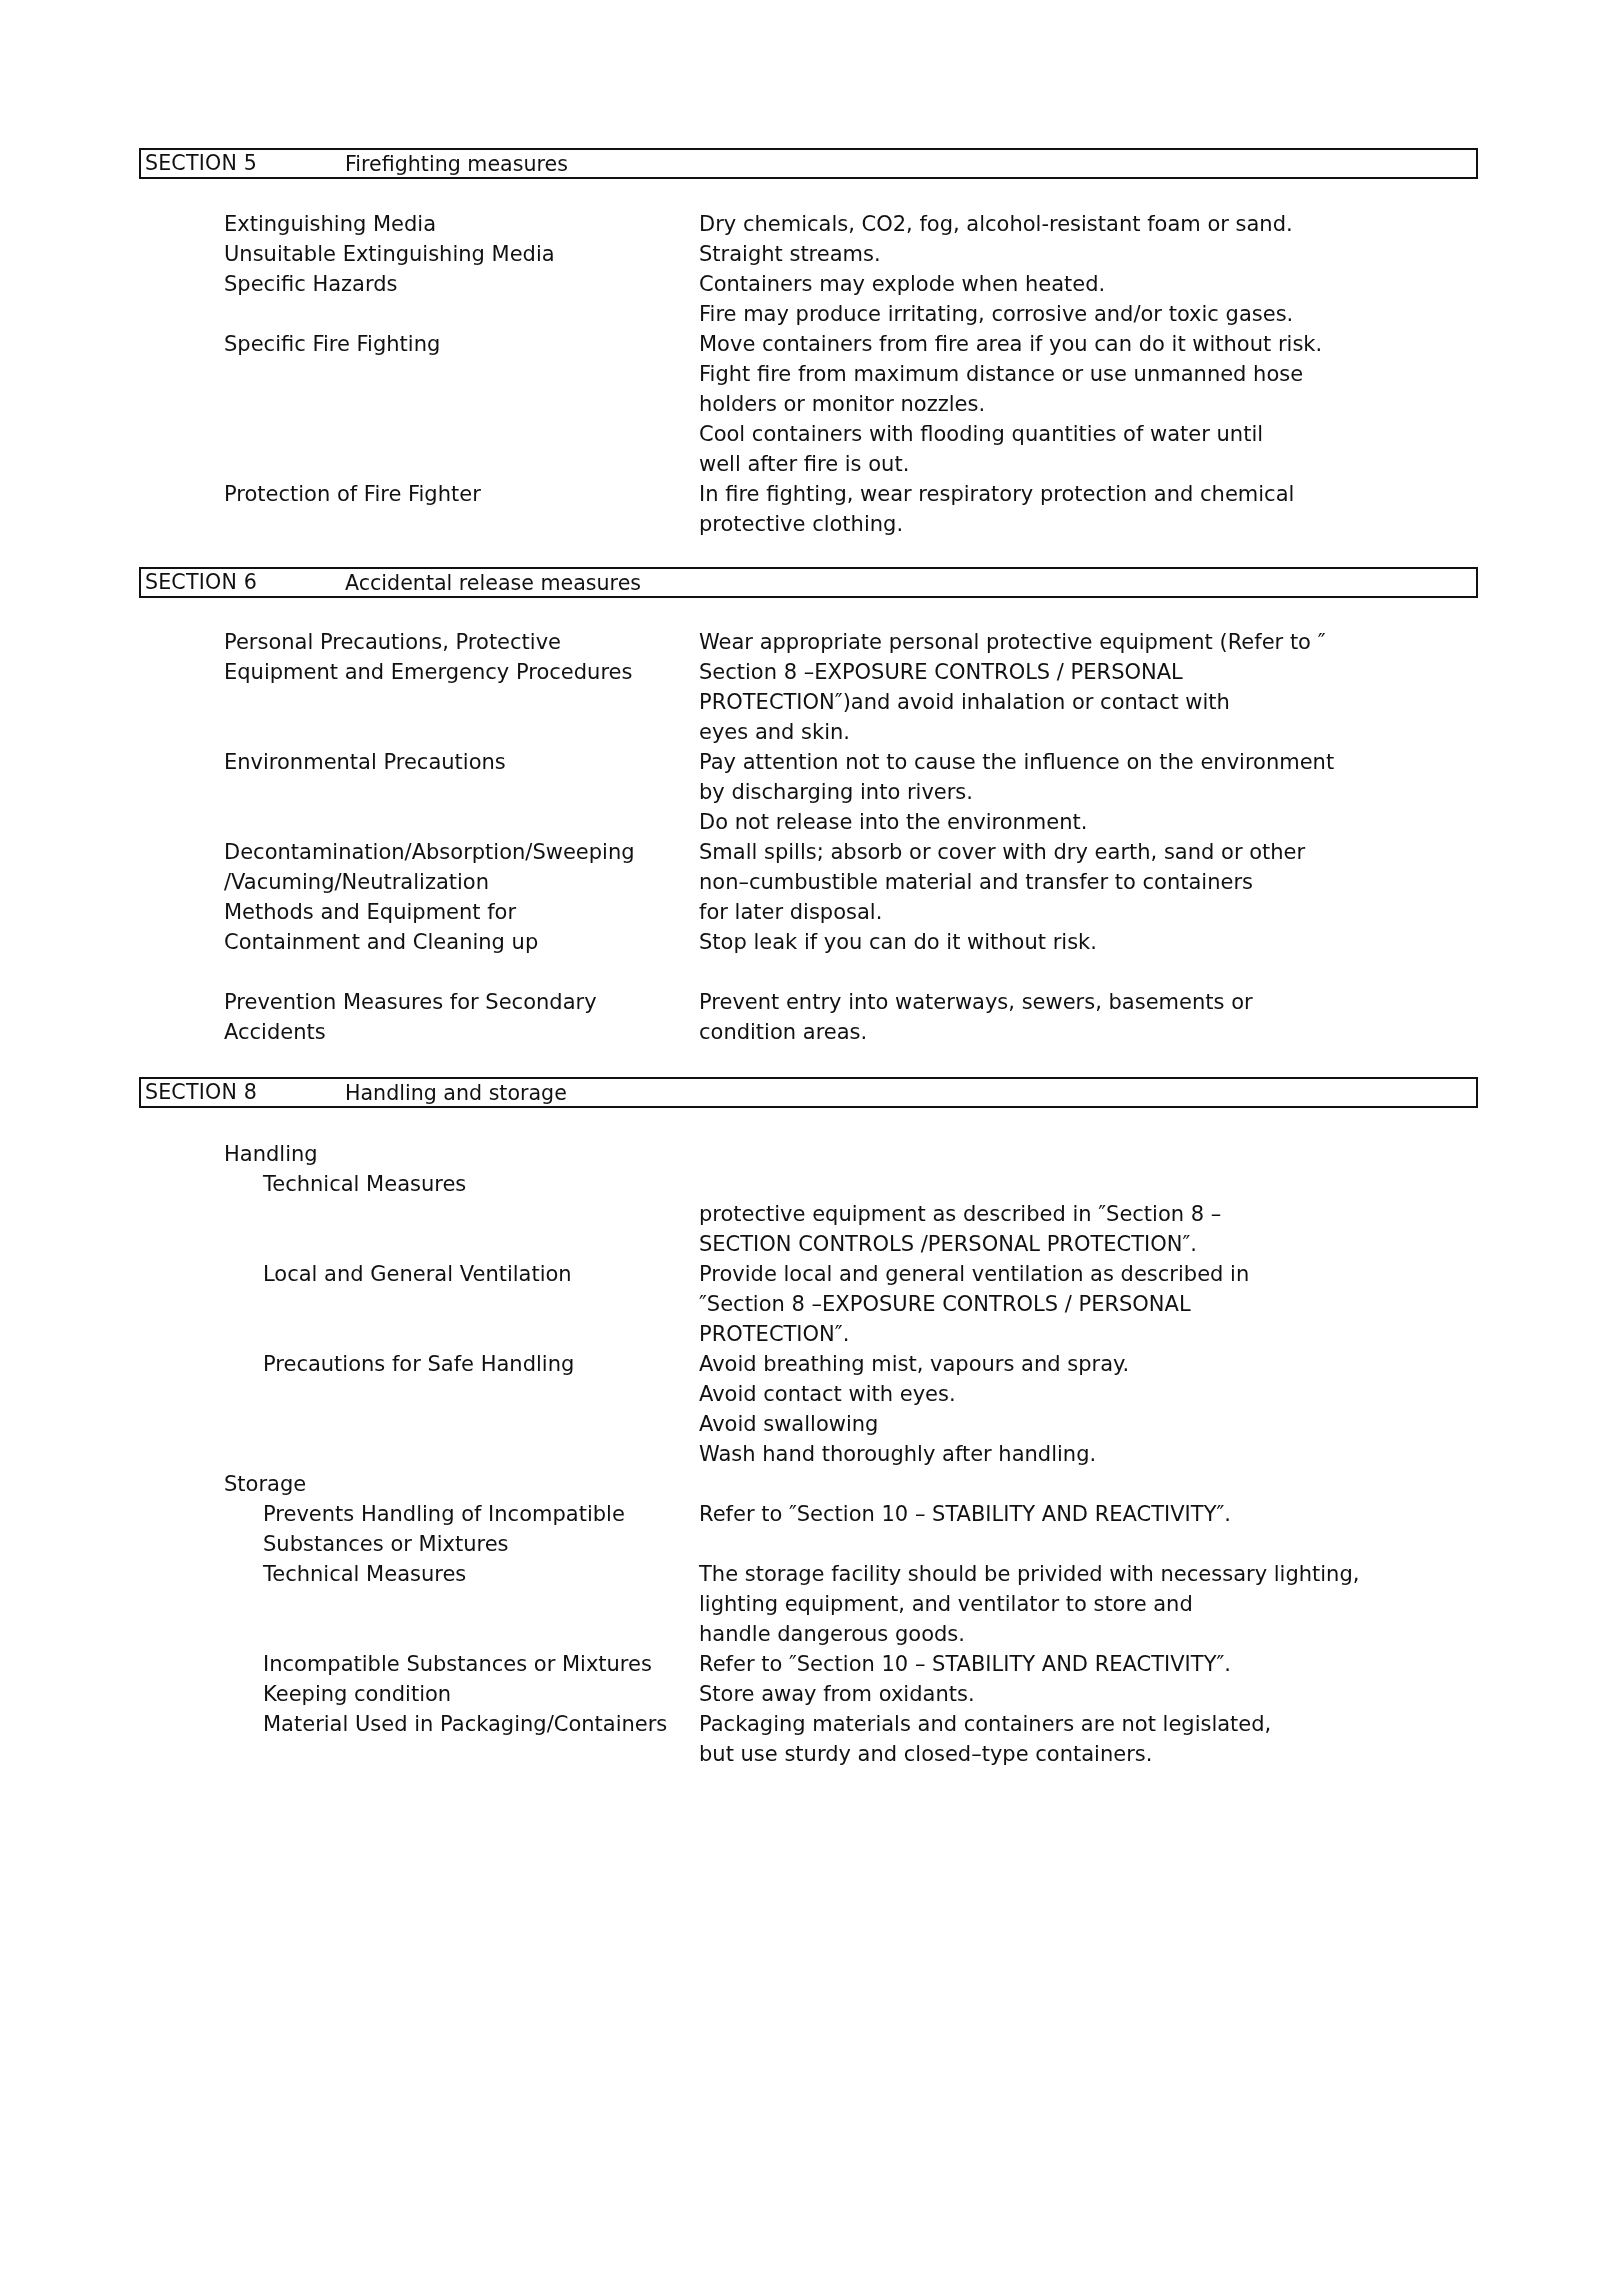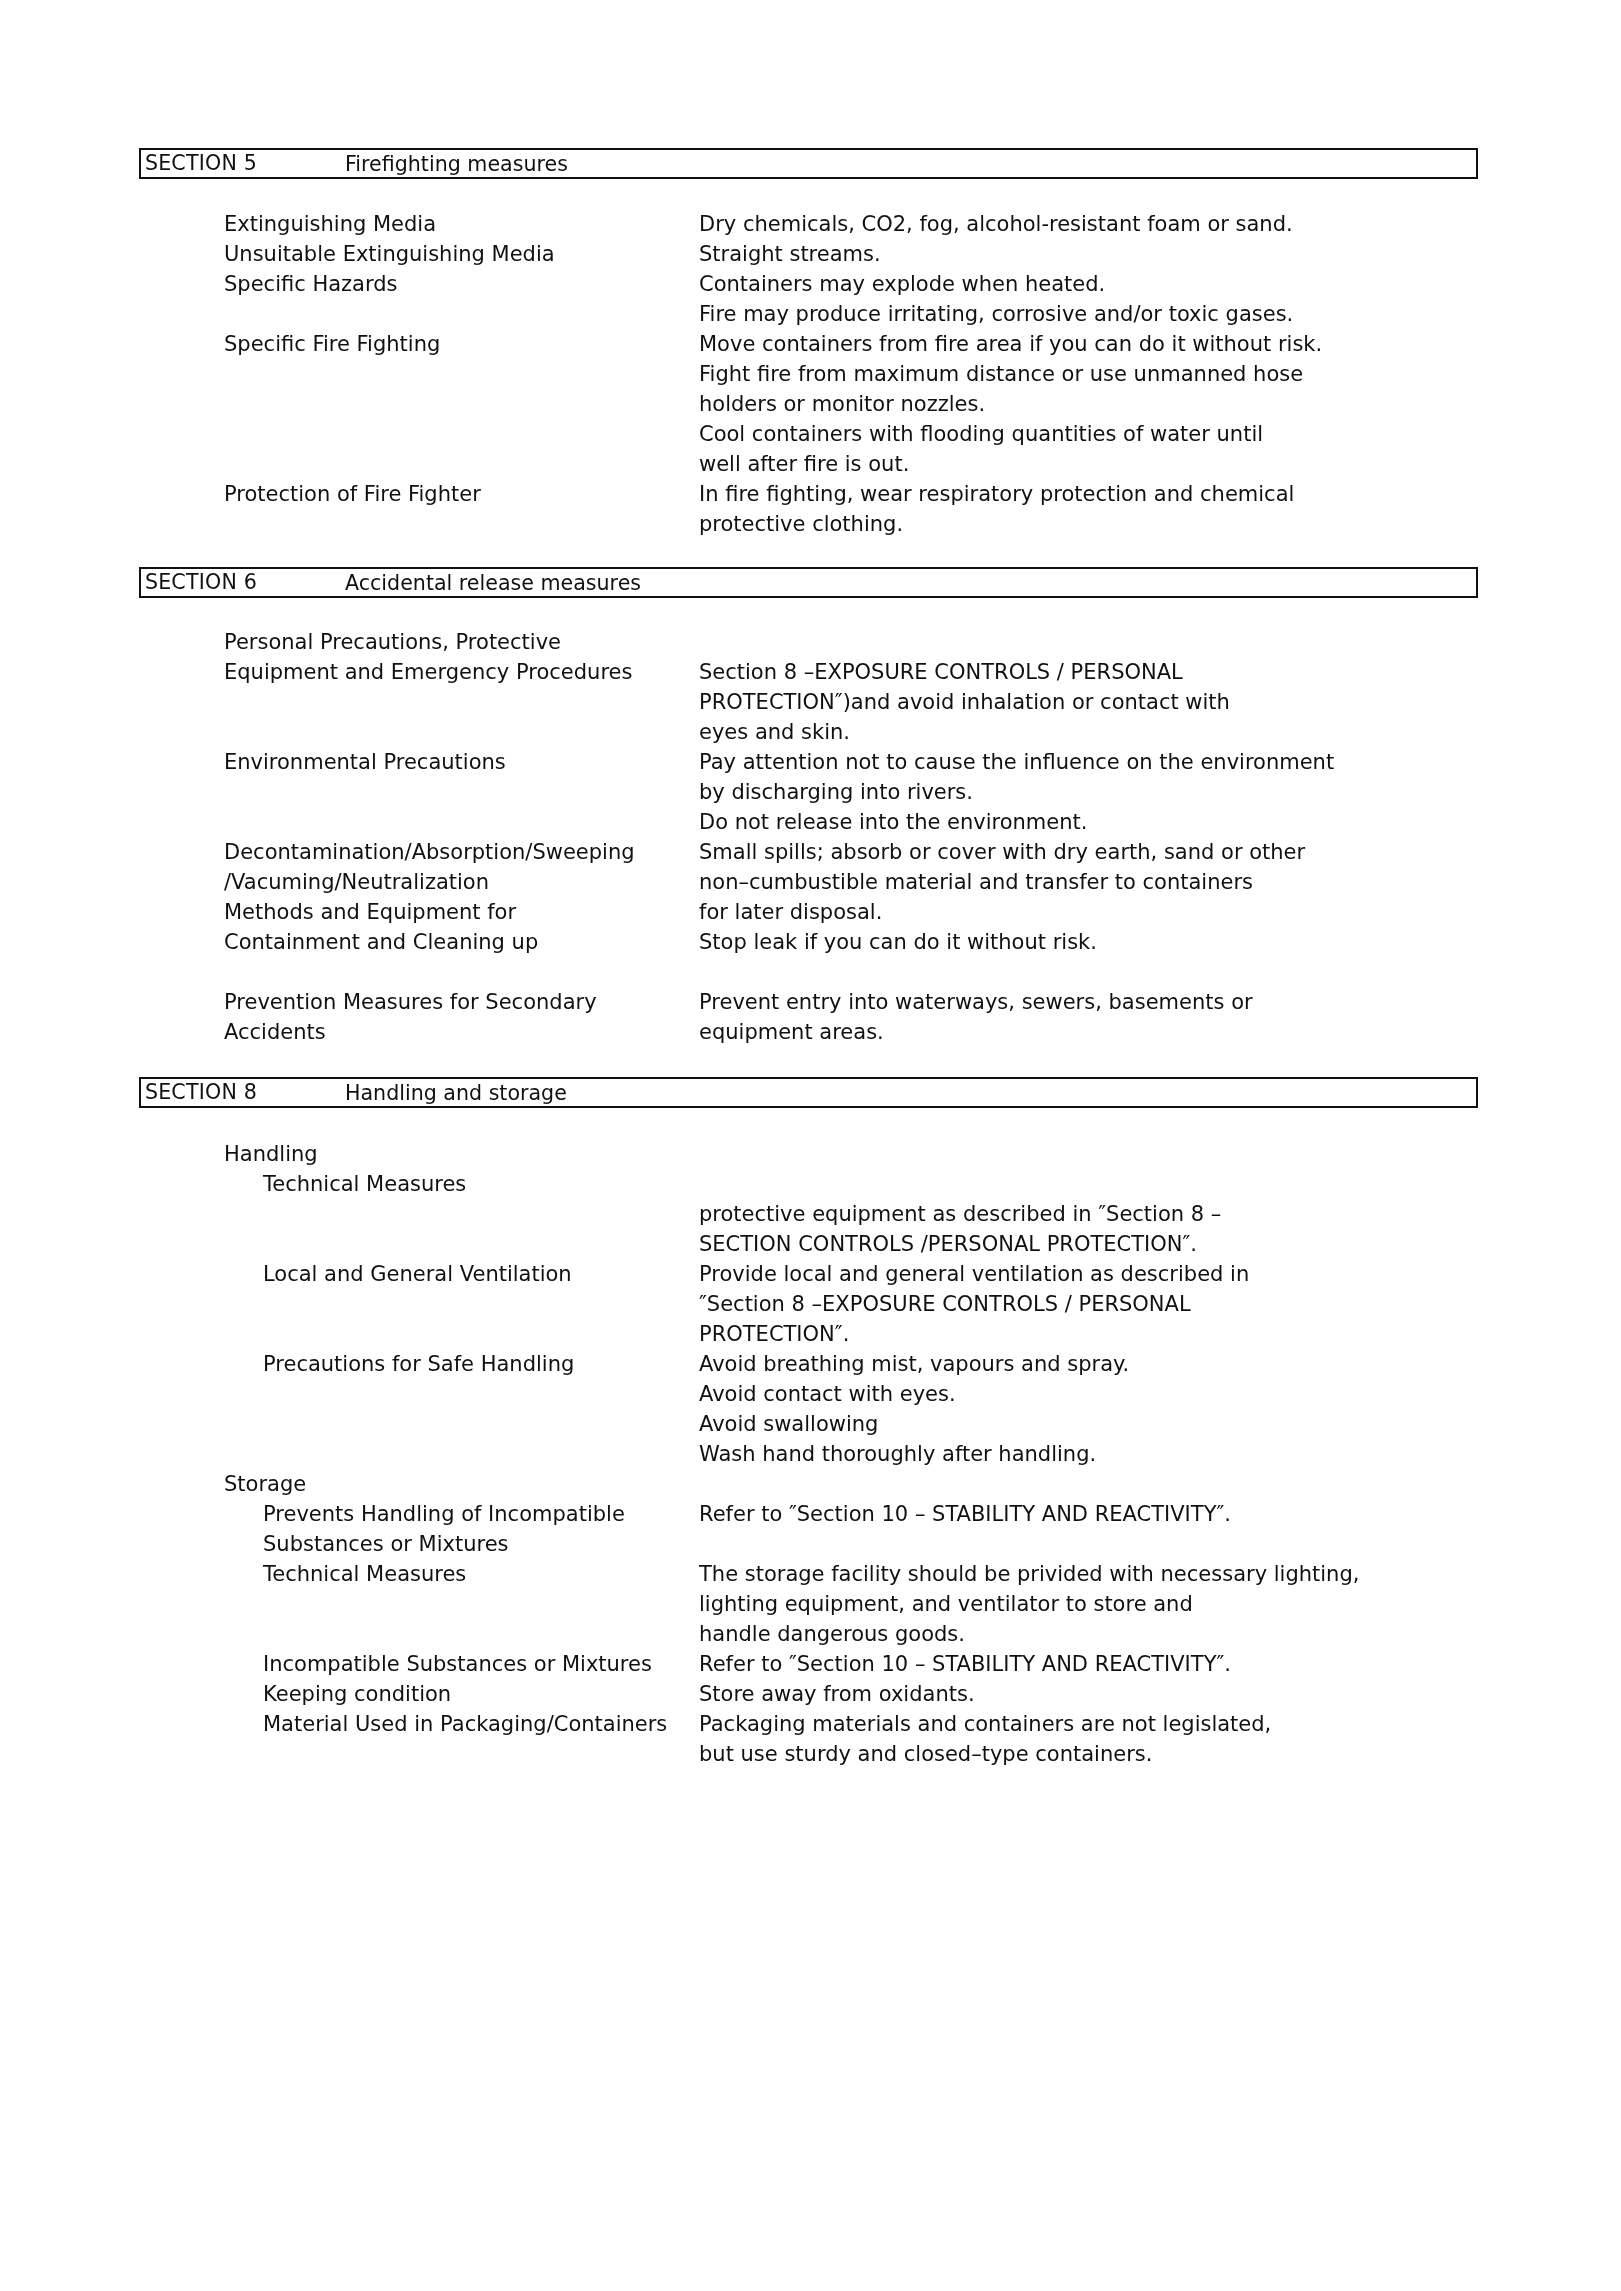--- a/index.html
+++ b/index.html
@@ -73,20 +73,21 @@
       </div>
     </div>
 
   <div class="sec-header" style="top:567px">
     <span class="sec-num">SECTION 6</span>
     <span class="sec-title">Accidental release measures</span>
   </div>
   <div class="block" id="sec1" style="top:627px">
       <div class="row">
         <span class="lbl">Personal Precautions, Protective</span>
+        <span class="val">Wear appropriate personal protective equipment (Refer to ″</span>
       </div>
       <div class="row">
         <span class="lbl">Equipment and Emergency Procedures</span>
         <span class="val">Section 8 –EXPOSURE CONTROLS / PERSONAL</span>
       </div>
       <div class="row">
         <span class="lbl"></span>
         <span class="val">PROTECTION″)and avoid inhalation or contact with</span>
       </div>
       <div class="row">
@@ -124,21 +125,21 @@
       <div class="row">
         <span class="lbl"></span>
         <span class="val"></span>
       </div>
       <div class="row">
         <span class="lbl">Prevention Measures for Secondary</span>
         <span class="val">Prevent entry into waterways, sewers, basements or</span>
       </div>
       <div class="row">
         <span class="lbl">Accidents</span>
-        <span class="val">equipment areas.</span>
+        <span class="val">condition areas.</span>
       </div>
     </div>
 
   <div class="sec-header" style="top:1077px">
     <span class="sec-num">SECTION 8</span>
     <span class="sec-title">Handling and storage</span>
   </div>
   <div class="block" id="sec2" style="top:1139px">
       <div class="row">
         <span class="lbl">Handling</span>

